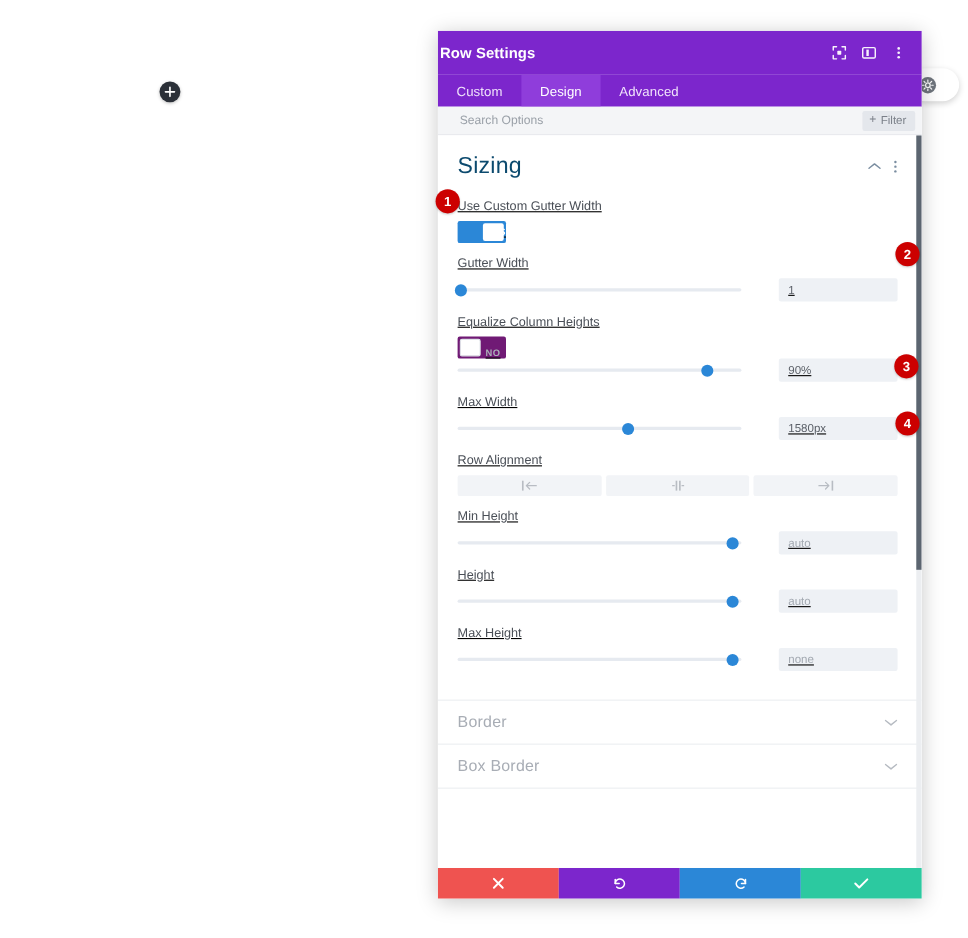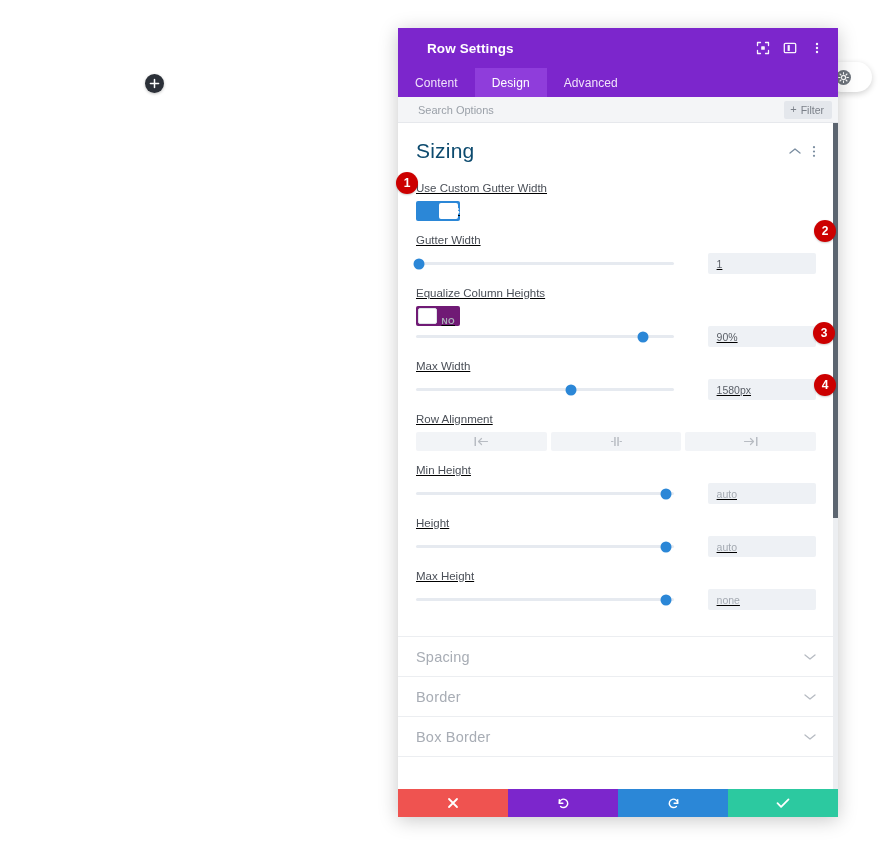--- a/index.html
+++ b/index.html
@@ -79,21 +79,21 @@
     z-index: 5;
     overflow: hidden;
   }
 
   
   .panel-header {
     background: #7c26cc;
     height: 40px;
     display: flex;
     align-items: center;
-    padding: 0 14px 0 29px;
+    padding: 0 14px 0 2px;
     box-sizing: border-box;
     flex: none;
   }
   .panel-title {
     color: #ffffff;
     font-size: 13.5px;
     font-weight: bold;
     letter-spacing: .1px;
     flex: 1;
   }
@@ -424,21 +424,21 @@
         <svg width="4" height="14" viewBox="0 0 4 14">
           <circle cx="2" cy="3" r="1.2" fill="#ffffff"></circle>
           <circle cx="2" cy="7" r="1.2" fill="#ffffff"></circle>
           <circle cx="2" cy="11" r="1.2" fill="#ffffff"></circle>
         </svg>
       </span>
     </div>
   </div>
 
   <div class="panel-tabs">
-    <div class="tab">Content</div>
+    <div class="tab">Custom</div>
     <div class="tab active">Design</div>
     <div class="tab">Advanced</div>
   </div>
 
   <div class="search-row">
     <input class="search-input" type="text" placeholder="Search Options" style="">
     <div class="filter-btn">
       <span class="plus">+</span>
       <span>Filter</span>
     </div>
@@ -557,28 +557,20 @@
           <div class="slider-wrap">
             <div class="track"></div>
             <div class="handle" style="left:97%"></div>
           </div>
           <div class="val-box placeholder">none</div>
         </div>
 
         <div class="spacer-bottom"></div>
       </div>
 
-      <div class="collapsed">
-        <div class="ct">Spacing</div>
-        <span class="chev">
-          <svg width="12" height="8" viewBox="0 0 12 8">
-            <path d="M1 2l5 4 5-4" fill="none" stroke="#b6bbc2" stroke-width="1.3" stroke-linecap="round" stroke-linejoin="round"></path>
-          </svg>
-        </span>
-      </div>
       <div class="collapsed">
         <div class="ct">Border</div>
         <span class="chev">
           <svg width="12" height="8" viewBox="0 0 12 8">
             <path d="M1 2l5 4 5-4" fill="none" stroke="#b6bbc2" stroke-width="1.3" stroke-linecap="round" stroke-linejoin="round"></path>
           </svg>
         </span>
       </div>
       <div class="collapsed">
         <div class="ct">Box Border</div>

